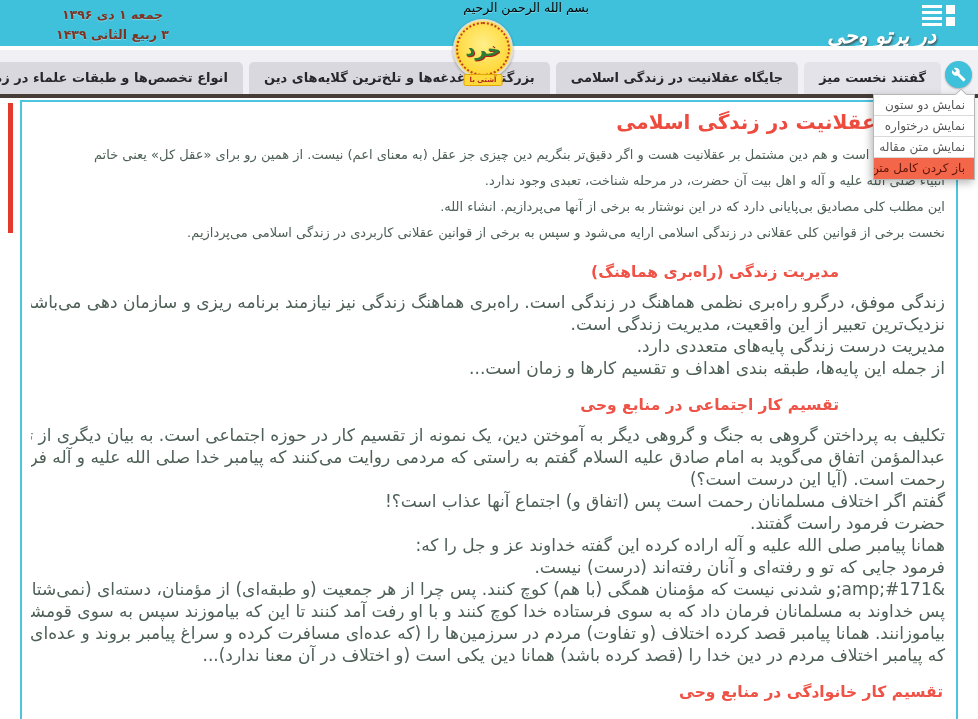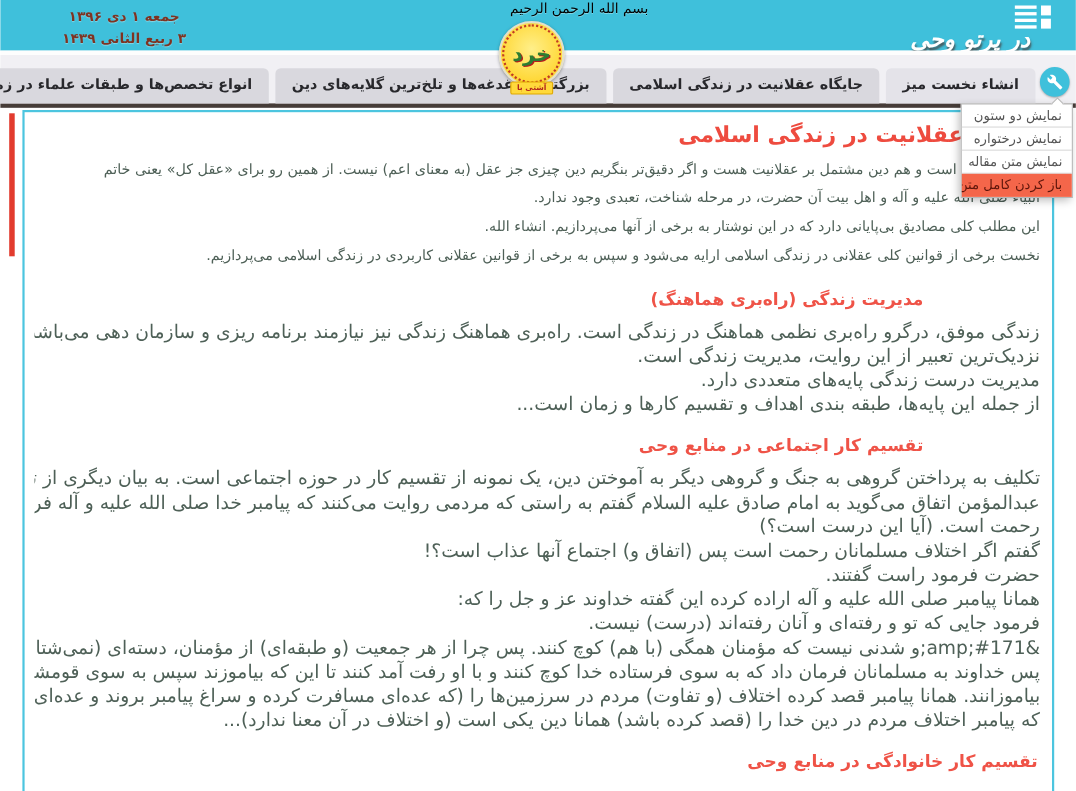--- a/index.html
+++ b/index.html
@@ -100,42 +100,42 @@
   <div class="ribbon">آشتی با</div>
 </div>
 
 <div class="tabbar">
   <div class="tools-button">
     <svg width="15" height="15" viewBox="0 0 24 24">
       <path fill="#ffffff" d="M22.7 19.3l-9.1-9.1c.9-2.3.4-5-1.5-6.9C10.1 1.4 7.1.9 4.7 1.9l4 4-2.8 2.8-4-4c-1 2.4-.5 5.4 1.4 7.4 1.9 1.9 4.6 2.4 6.9 1.5l9.1 9.1c.4.4 1 .4 1.4 0l2-2c.4-.4.4-1 0-1.4z"></path>
     </svg>
   </div>
   <div class="tab-list">
-      <div class="tab active">انشاء نخست میز</div>
+      <div class="tab active">گفتند نخست میز</div>
       <div class="tab">جایگاه عقلانیت در زندگی اسلامی</div>
       <div class="tab">بزرگترین دغدغه‌ها و تلخ‌ترین گلایه‌های دین</div>
       <div class="tab">انواع تخصص‌ها و طبقات علماء در زمان حضور</div>
     </div>
 </div>
 
 <div class="red-scrollbar"></div>
 
 <div class="content-frame">
   <div class="article-title">جایگاه عقلانیت در زندگی اسلامی</div>
   <div>
       <div class="section">
         <div class="line">هم عقل، دین است و هم دین مشتمل بر عقلانیت هست و اگر دقیق‌تر بنگریم دین چیزی جز عقل (به معنای اعم) نیست. از همین رو برای «عقل کل» یعنی خاتم</div>
         <div class="line">انبیاء صلی الله علیه و آله و اهل بیت آن حضرت، در مرحله شناخت، تعبدی وجود ندارد.</div>
         <div class="line">این مطلب کلی مصادیق بی‌پایانی دارد که در این نوشتار به برخی از آنها می‌پردازیم. انشاء الله.</div>
         <div class="line">نخست برخی از قوانین کلی عقلانی در زندگی اسلامی ارایه می‌شود و سپس به برخی از قوانین عقلانی کاربردی در زندگی اسلامی می‌پردازیم.</div>
       </div>
       <div class="section">
         <div class="heading">مدیریت زندگی (راه‌بری هماهنگ)</div>
         <div class="line">زندگی موفق، درگرو راه‌بری نظمی هماهنگ در زندگی است. راه‌بری هماهنگ زندگی نیز نیازمند برنامه ریزی و سازمان دهی می‌باشد.</div>
-        <div class="line">نزدیک‌ترین تعبیر از این روایت، مدیریت زندگی است.</div>
+        <div class="line">نزدیک‌ترین تعبیر از این واقعیت، مدیریت زندگی است.</div>
         <div class="line">مدیریت درست زندگی پایه‌های متعددی دارد.</div>
         <div class="line">از جمله این پایه‌ها، طبقه بندی اهداف و تقسیم کارها و زمان است...</div>
       </div>
       <div class="section">
         <div class="heading">تقسیم کار اجتماعی در منابع وحی</div>
         <div class="line">تکلیف به پرداختن گروهی به جنگ و گروهی دیگر به آموختن دین، یک نمونه از تقسیم کار در حوزه اجتماعی است. به بیان دیگری از تقسیم کار توجه نمایید:</div>
         <div class="line">عبدالمؤمن اتفاق می‌گوید به امام صادق علیه السلام گفتم به راستی که مردمی روایت می‌کنند که پیامبر خدا صلی الله علیه و آله فرمود اختلاف امت من</div>
         <div class="line">رحمت است. (آیا این درست است؟)</div>
         <div class="line">گفتم اگر اختلاف مسلمانان رحمت است پس (اتفاق و) اجتماع آنها عذاب است؟!</div>
         <div class="line">حضرت فرمود راست گفتند.</div>

